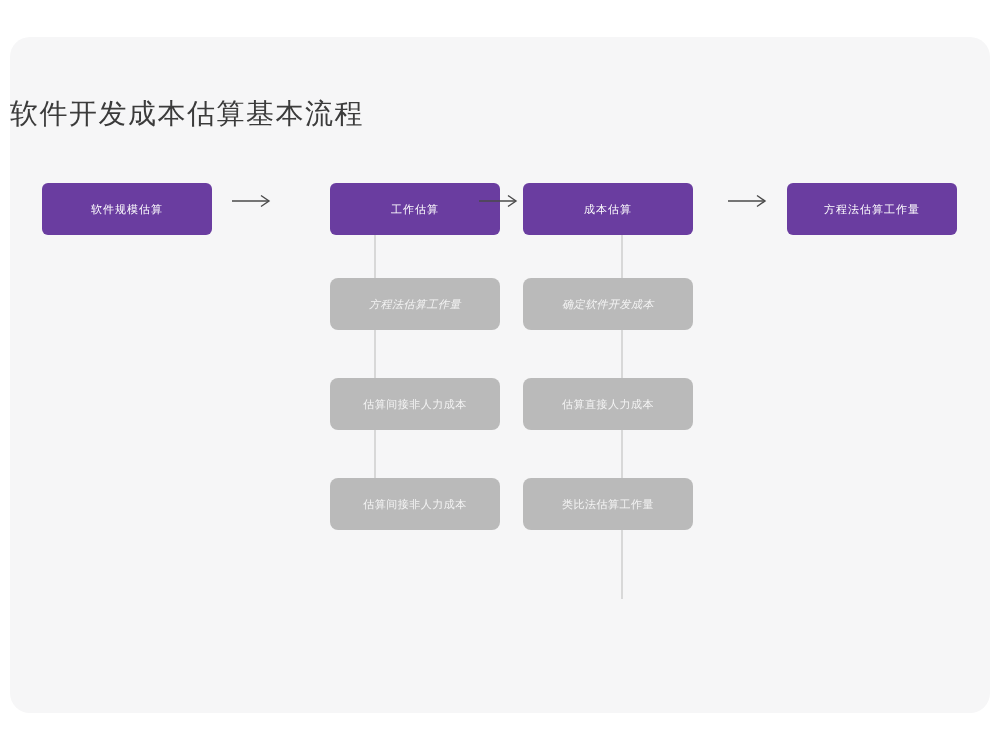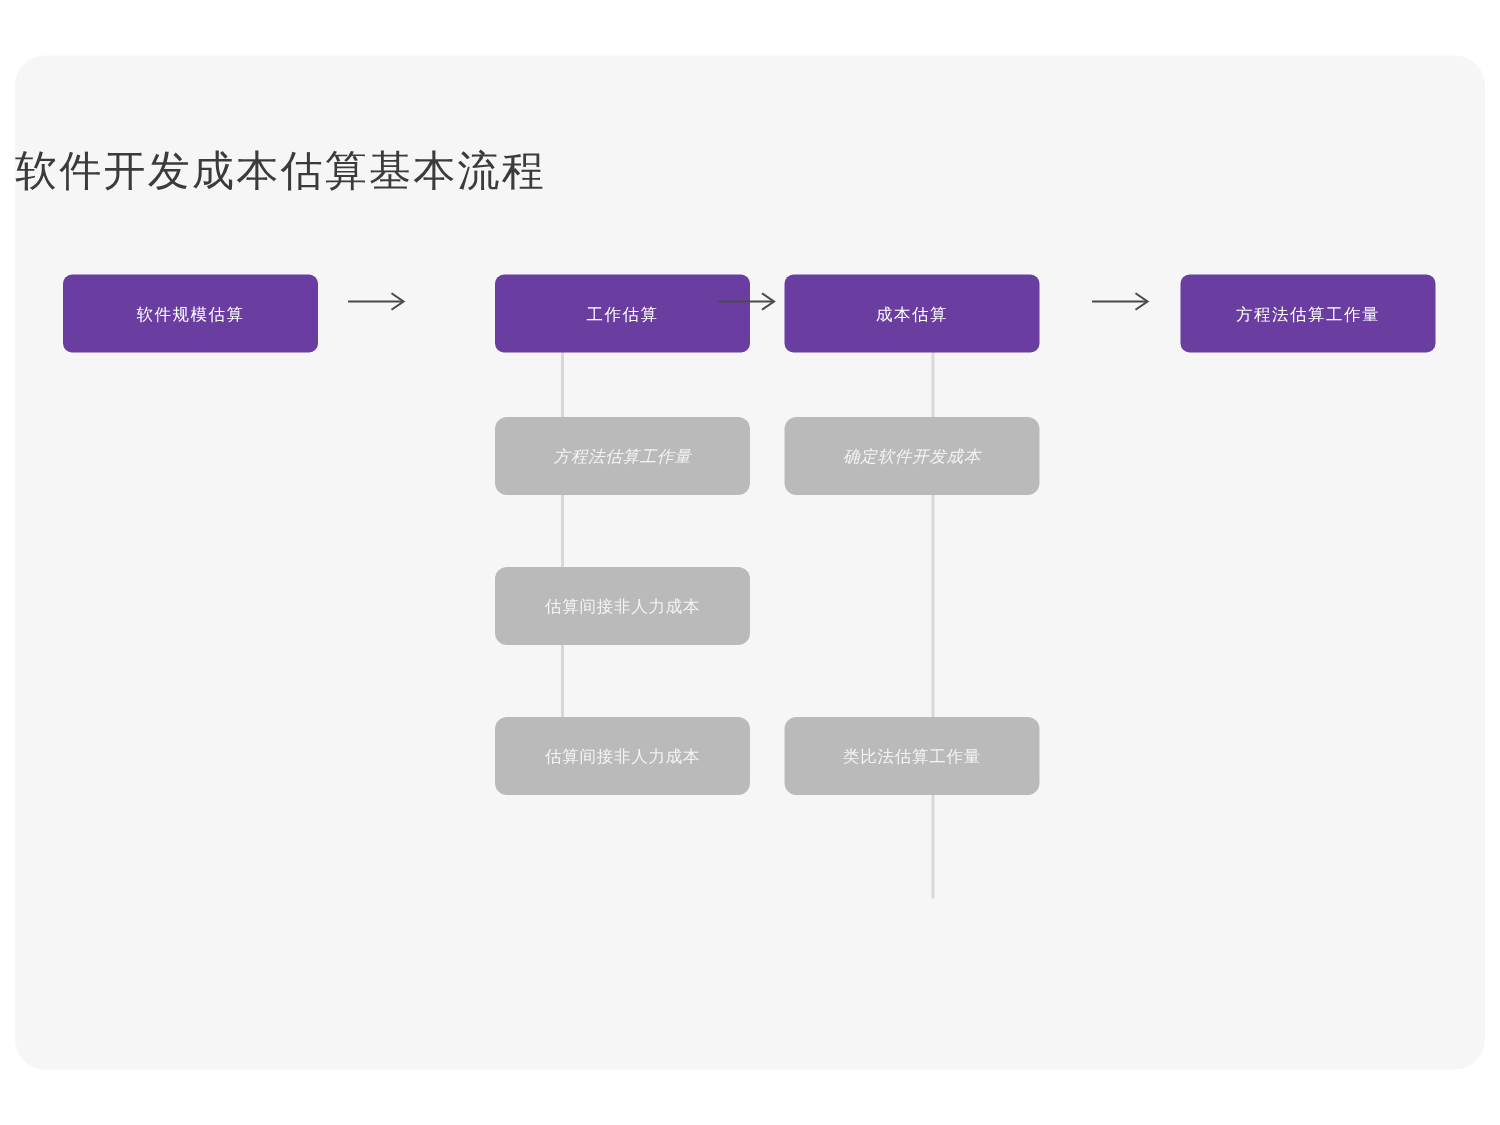--- a/index.html
+++ b/index.html
@@ -83,16 +83,17 @@
         <line x1="2" y1="8" x2="38" y2="8" stroke="var(--arrow)" stroke-width="1.4"></line>
         <polyline points="31,2.5 39,8 31,13.5" fill="none" stroke="var(--arrow)" stroke-width="1.4"></polyline>
       </svg>
     </div>
 
     <div class="node gray col2 row-b1">方程法估算工作量</div>
     <div class="node gray col2 row-b2">估算间接非人力成本</div>
     <div class="node gray col2 row-b3">估算间接非人力成本</div>
 
     <div class="node gray col3 row-b1">确定软件开发成本</div>
+    <div class="node gray col3 row-b2">估算直接人力成本</div>
     <div class="node gray col3 row-b3">类比法估算工作量</div>
 
   </div>
 </div>
 
 </body></html>

